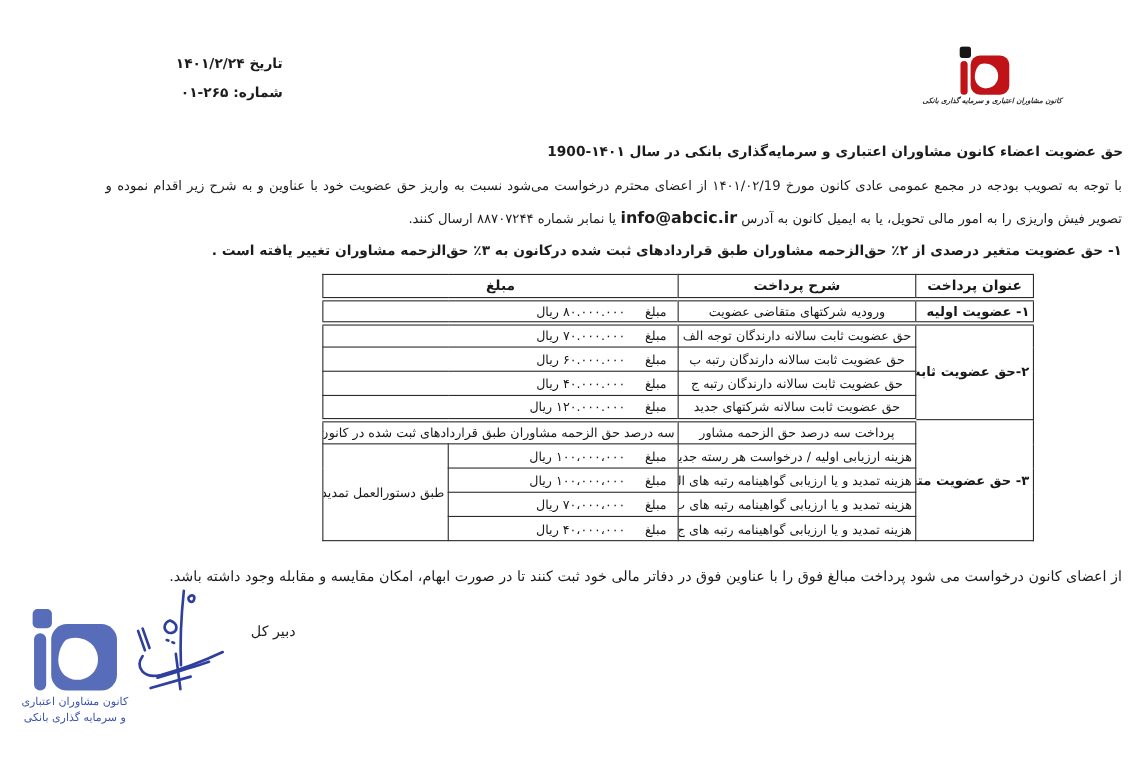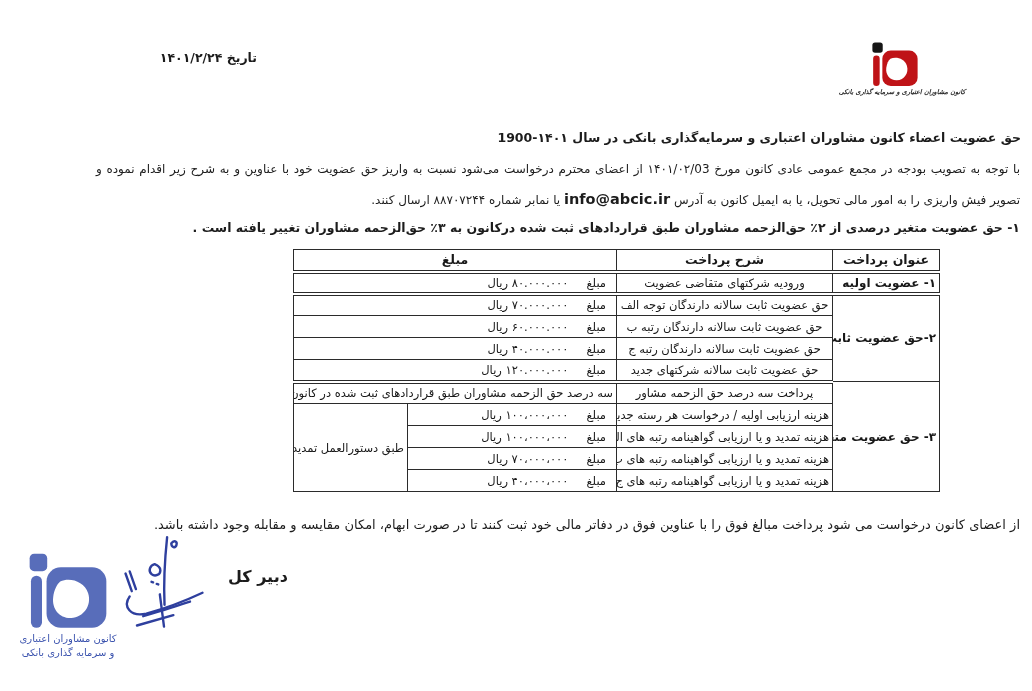--- a/index.html
+++ b/index.html
@@ -58,52 +58,53 @@
   .amtbox { display: flex; justify-content: flex-start; align-items: center; gap: 18px; padding-right: 7px; font-size: 11.5px; }
   .amtbox .albl { flex: 0 0 auto; }
 
   
   .footer-note {
     position: absolute; right: 12px; top: 517px;
     direction: rtl; font-size: 13px; letter-spacing: 0.2px; white-space: nowrap;
   }
   .signer-title {
     position: absolute; left: 228px; top: 567px;
-    direction: rtl; font-size: 16px; font-weight: bold; white-space: nowrap;
+    direction: rtl; font-size: 13px; font-weight: normal; white-space: nowrap;
   }
   .signature-wrap { position: absolute; left: 112px; top: 534px; }
   .stamp-logo-wrap { position: absolute; left: 29px; top: 553px; opacity: 0.92; }
   .stamp-text {
     position: absolute; left: 6px; top: 632px; width: 124px;
     direction: rtl; text-align: center;
     font-size: 10px; font-weight: normal; line-height: 13.5px;
     color: #3b53ae; white-space: nowrap;
   }
 </style>
 </head>
 <body>
 
 <div class="ref-block">
   <div>تاریخ ۱۴۰۱/۲/۲۴</div>
+  <div>شماره: ۲۶۵-۰۱</div>
 </div>
 
 <div class="logo-red-wrap">
   <svg width="46" height="46" viewBox="0 0 60 60">
     <rect x="0.5" y="0.5" width="13.5" height="13.5" rx="3.5" fill="#161616"></rect>
     <rect x="1.5" y="17.5" width="8.5" height="40" rx="4.2" fill="#bf1317"></rect>
     <rect x="13.5" y="11" width="46" height="46.5" rx="11" fill="#bf1317"></rect>
     <path d="M24,22 C31,18.5 42.5,21.5 45.5,31 C48.5,40.5 42,49.5 32.5,50 C23.5,50.4 17.5,43 18.6,34 C19.3,28.6 21.5,24 24,22 Z" fill="#ffffff"></path>
   </svg>
 </div>
 <div class="logo-caption">کانون مشاوران اعتباری و سرمایه گذاری بانکی</div>
 
 <div class="doc-title">حق عضویت اعضاء کانون مشاوران اعتباری و سرمایه‌گذاری بانکی در سال ۱۴۰۱-1900</div>
 
 <div class="body-par">
-  <div class="body-line1">با توجه به تصویب بودجه در مجمع عمومی عادی کانون مورخ ۱۴۰۱/۰۲/03 از اعضای محترم درخواست می‌شود نسبت به واریز حق عضویت خود با عناوین و به شرح زیر اقدام نموده و</div>
+  <div class="body-line1">با توجه به تصویب بودجه در مجمع عمومی عادی کانون مورخ ۱۴۰۱/۰۲/19 از اعضای محترم درخواست می‌شود نسبت به واریز حق عضویت خود با عناوین و به شرح زیر اقدام نموده و</div>
   <div class="body-line2">
     <span>تصویر فیش واریزی را به امور مالی تحویل، یا به ایمیل کانون به آدرس</span>
     <span class="email-inline">info@abcic.ir</span>
     <span>یا نمابر شماره ۸۸۷۰۷۲۴۴ ارسال کنند.</span>
   </div>
 </div>
 
 <div class="item1-line">۱- حق عضویت متغیر درصدی از ۲٪ حق‌الزحمه مشاوران طبق قراردادهای ثبت شده درکانون به ۳٪ حق‌الزحمه مشاوران تغییر یافته است .</div>
 
 <table class="fees">

